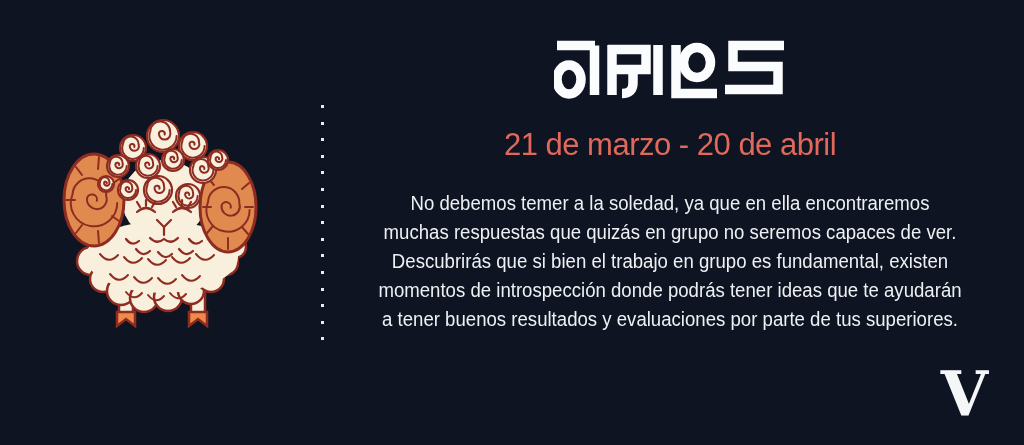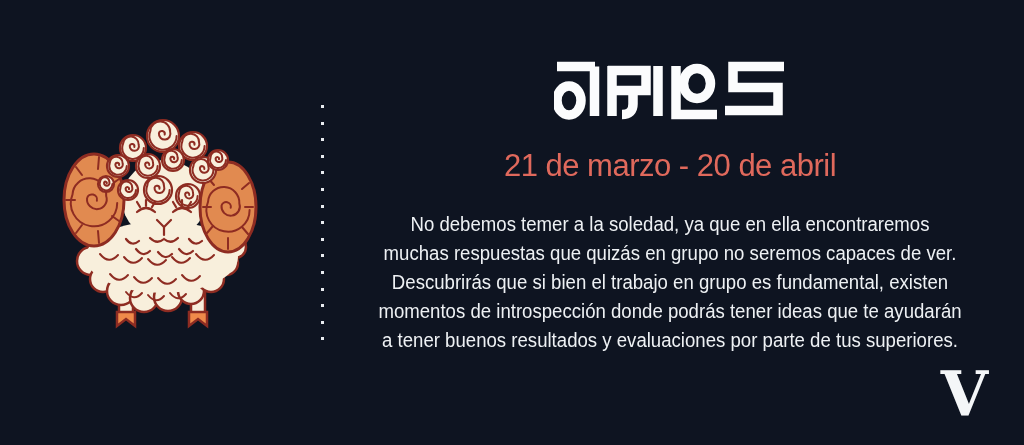--- a/index.html
+++ b/index.html
@@ -9,21 +9,21 @@
     background:#0e1421; overflow:hidden;
   }
   .ram-svg { position:absolute; left:48px; top:108px; width:232px; height:228px; }
   .dots {
     position:absolute; left:321px; top:105px; width:3px; height:238px;
     background:repeating-linear-gradient(to bottom,
       #e9ecf0 0px, #e9ecf0 3px, transparent 3px, transparent 16.6px);
   }
   .content {
     position:absolute; left:350px; top:0; width:640px; height:100%;
-    padding-top:57px; text-align:center;
+    padding-top:36px; text-align:center;
   }
   .title-svg { display:block; margin:0 auto; width:232px; height:64px; }
   .date-range {
     margin-top:26px; font-size:31px; line-height:37px;
     color:#e0695c; letter-spacing:-0.5px;
   }
   .horoscope {
     margin-top:26px; color:#eef1f4; font-size:20px; line-height:29px;
     transform:scaleX(0.93); transform-origin:50% 50%;
   }

